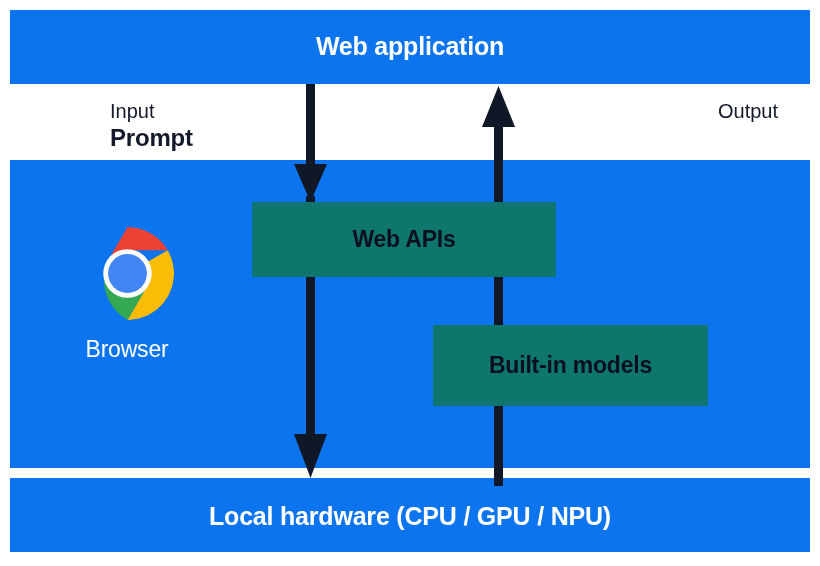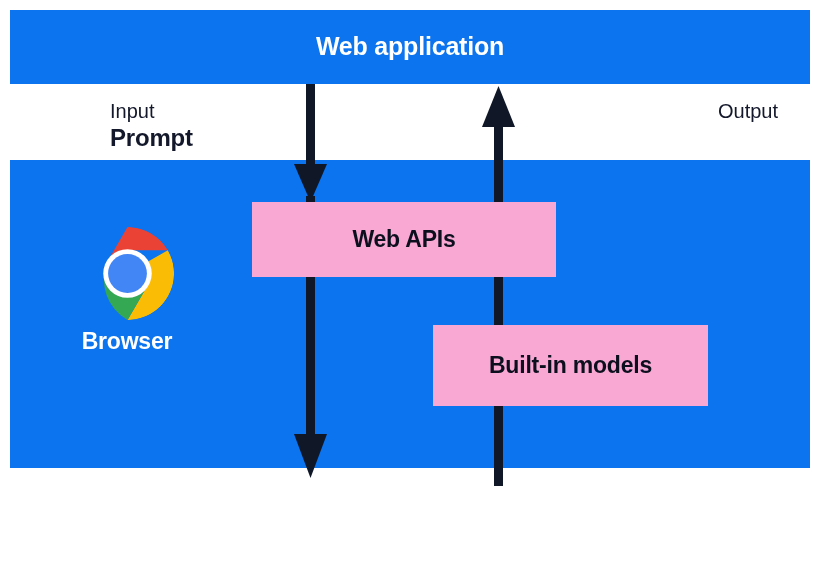--- a/index.html
+++ b/index.html
@@ -70,21 +70,21 @@
   
   .arrow {
     position: absolute;
     z-index: 3;
   }
   .arrow svg { display: block; }
 
   
   .yellow-box {
     position: absolute;
-    background: #f9a8d4;
+    background: #0f766e;
     z-index: 4;
     display: flex;
     align-items: center;
     justify-content: center;
     text-align: center;
     color: #0b0f1e;
     font-weight: bold;
     letter-spacing: -0.2px;
   }
   .box-web-apis {
@@ -112,39 +112,42 @@
     z-index: 5;
     text-align: center;
   }
   .chrome-logo {
     width: 97px;
     height: 97px;
     margin: 0 auto;
     display: block;
   }
   .browser-caption {
-    margin-top: 8px;
+    margin-top: 16px;
     color: #ffffff;
     font-size: 23px;
-    font-weight: bold;
+    font-weight: normal;
     letter-spacing: -0.2px;
     line-height: 1;
   }
 </style>
 </head>
 <body>
 
 <div id="diagram">
 
   <div class="band band-top">
     <div class="band-label">Web application</div>
   </div>
 
   <div class="band band-middle"></div>
 
+  <div class="band band-bottom">
+    <div class="band-label">Local hardware (CPU / GPU / NPU)</div>
+  </div>
 
   <div class="flow-label flow-input">
     <span class="small">Input</span>
     <span class="big">Prompt</span>
   </div>
 
   <div class="flow-label flow-output">
     <span class="small">Output</span>
   </div>
 

